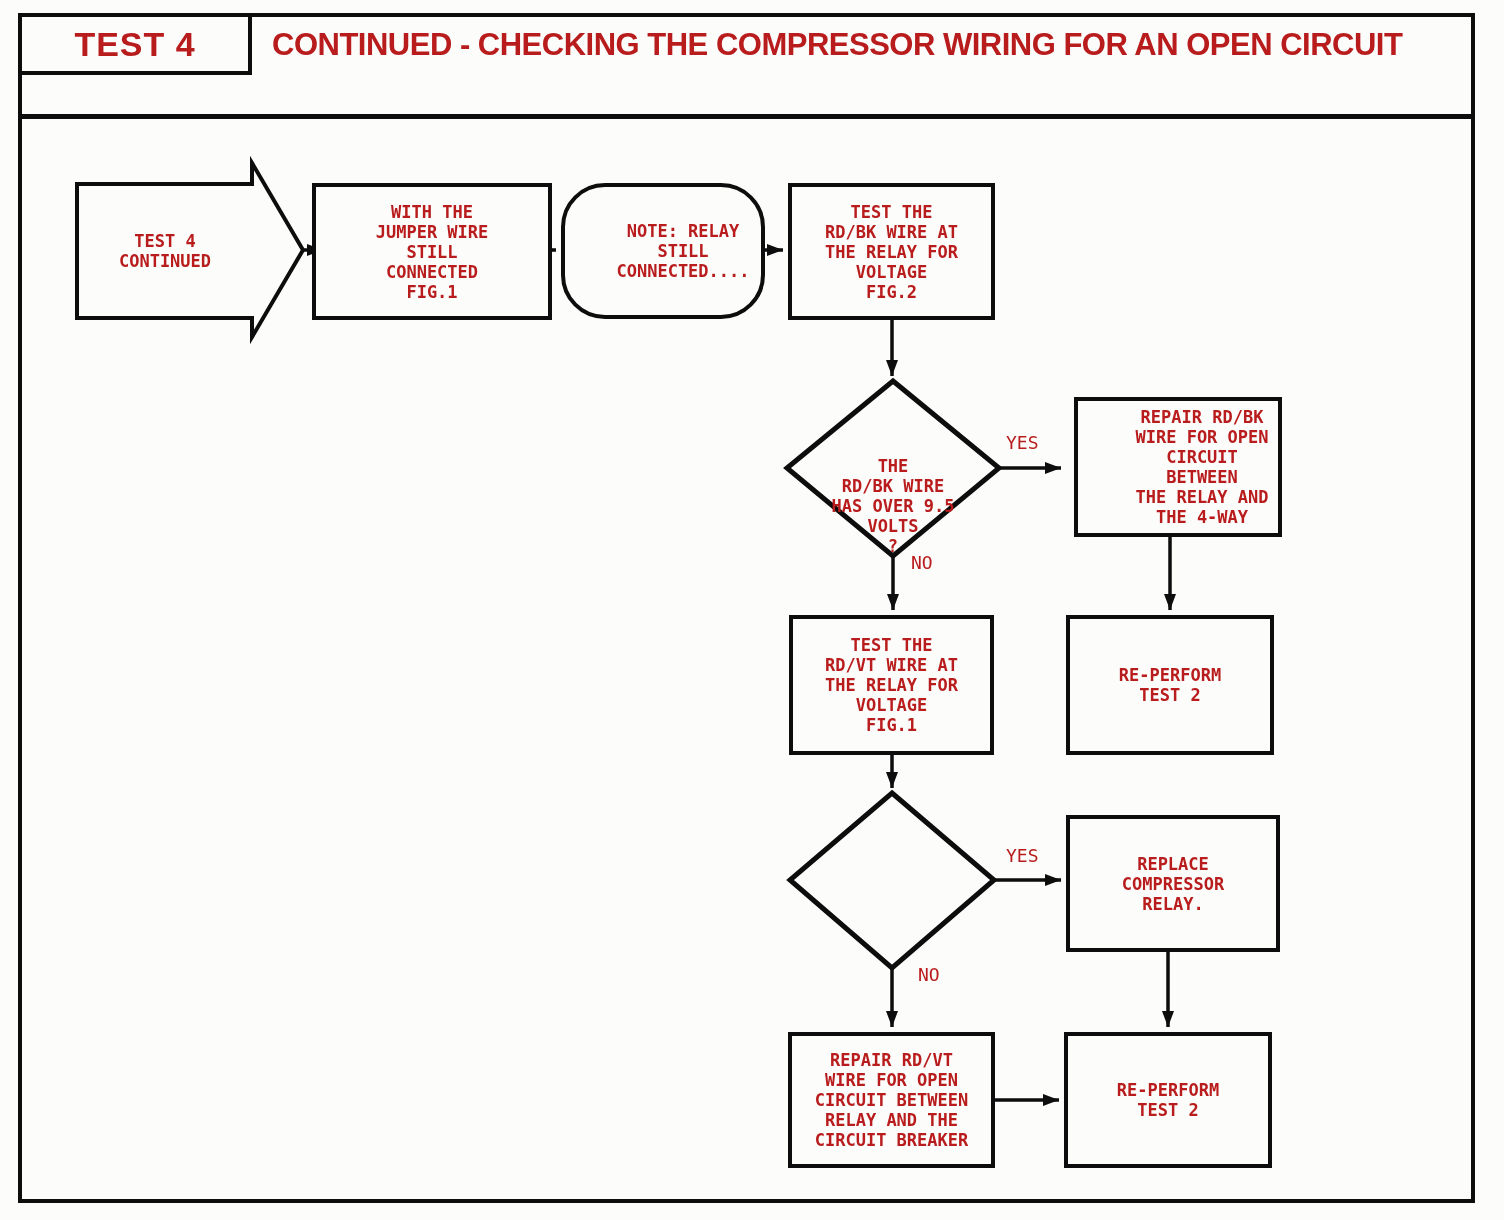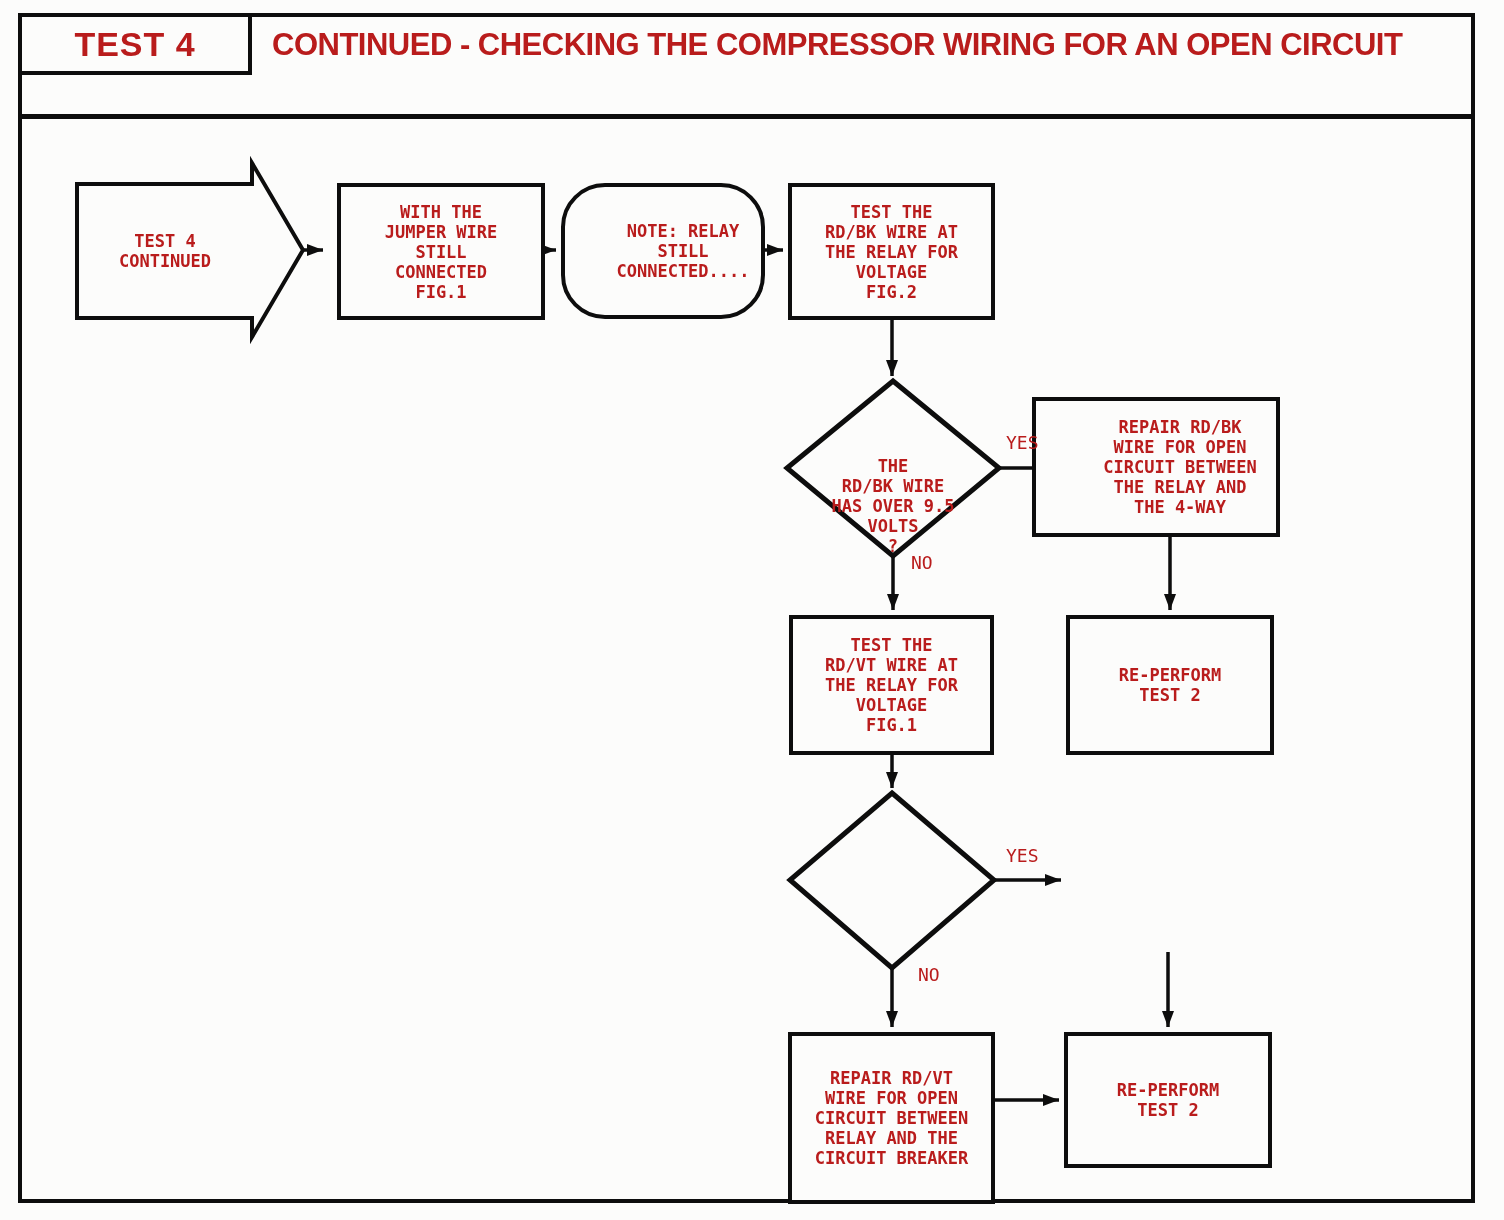--- a/index.html
+++ b/index.html
@@ -119,21 +119,21 @@
       <line x1="994" y1="880" x2="1061" y2="880" marker-end="url(#ah)"></line>
       <line x1="892" y1="968" x2="892" y2="1027" marker-end="url(#ah)"></line>
       <line x1="1168" y1="952" x2="1168" y2="1027" marker-end="url(#ah)"></line>
       <line x1="995" y1="1100" x2="1059" y2="1100" marker-end="url(#ah)"></line>
     </g>
   </svg>
 
   <div class="node bare" style="left:77px; top:183px; width:176px; height:136px;">TEST 4
 CONTINUED</div>
 
-  <div class="node box" style="left:337px; top:183px; width:208px; height:137px;">WITH THE
+  <div class="node box" style="left:312px; top:183px; width:240px; height:137px;">WITH THE
 JUMPER WIRE
 STILL
 CONNECTED
 FIG.1</div>
 
   <div class="node box rounded" style="left:561px; top:183px; width:204px; height:136px;">NOTE: RELAY
 STILL
 CONNECTED....</div>
 
   <div class="node box" style="left:788px; top:183px; width:207px; height:137px;">TEST THE
@@ -141,38 +141,41 @@
 THE RELAY FOR
 VOLTAGE
 FIG.2</div>
 
   <div class="node bare" style="left:793px; top:413px; width:200px; height:110px;margin-top:38px;">THE
 RD/BK WIRE
 HAS OVER 9.5
 VOLTS
 ?</div>
 
-  <div class="node box" style="left:1032px; top:397px; width:248px; height:140px;padding-left:48px;">REPAIR RD/BK
+  <div class="node box" style="left:1074px; top:397px; width:208px; height:140px;padding-left:48px;">REPAIR RD/BK
 WIRE FOR OPEN
 CIRCUIT BETWEEN
 THE RELAY AND
 THE 4-WAY</div>
 
   <div class="node box" style="left:1066px; top:615px; width:208px; height:140px;">RE-PERFORM
 TEST 2</div>
 
   <div class="node box" style="left:789px; top:615px; width:205px; height:140px;">TEST THE
 RD/VT WIRE AT
 THE RELAY FOR
 VOLTAGE
 FIG.1</div>
 
 
+  <div class="node box" style="left:1066px; top:815px; width:214px; height:137px;">REPLACE
+COMPRESSOR
+RELAY.</div>
 
-  <div class="node box" style="left:788px; top:1032px; width:207px; height:172px;">REPAIR RD/VT
+  <div class="node box" style="left:788px; top:1032px; width:207px; height:136px;">REPAIR RD/VT
 WIRE FOR OPEN
 CIRCUIT BETWEEN
 RELAY AND THE
 CIRCUIT BREAKER</div>
 
   <div class="node box" style="left:1064px; top:1032px; width:208px; height:136px;">RE-PERFORM
 TEST 2</div>
 
   <div class="flabel" style="left:1006px; top:432px;">YES</div>
   <div class="flabel" style="left:911px; top:552px;">NO</div>

